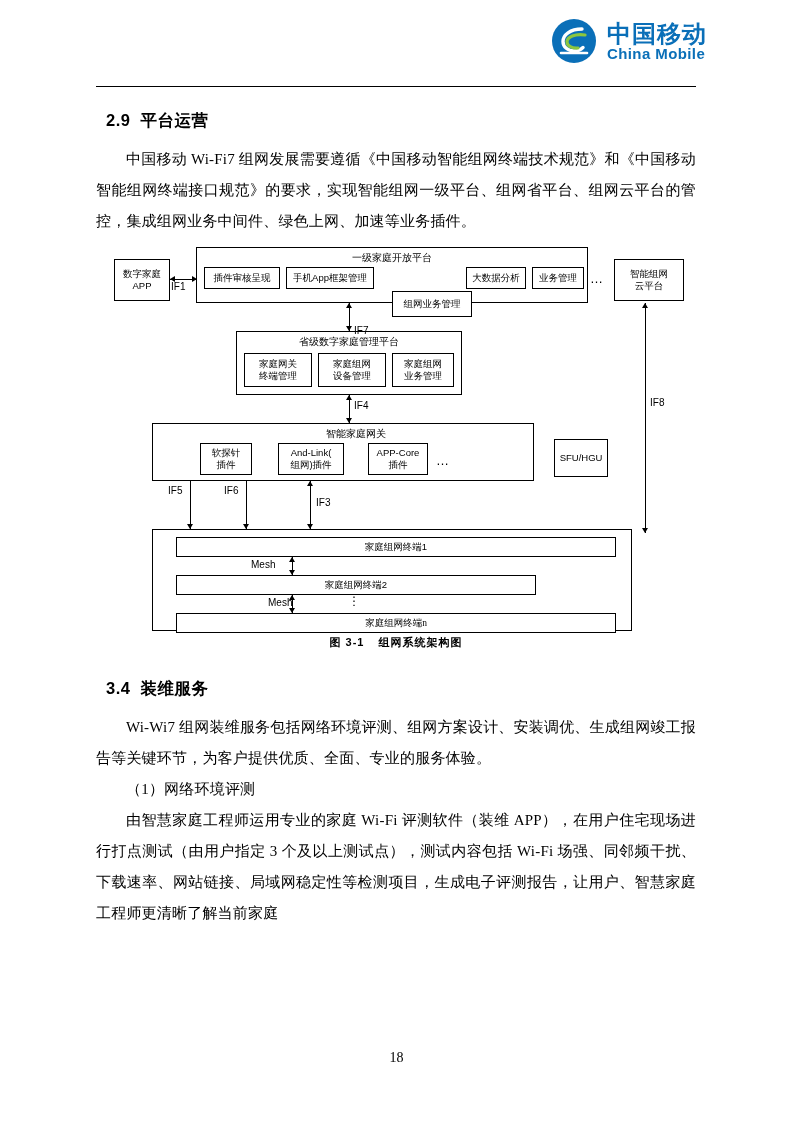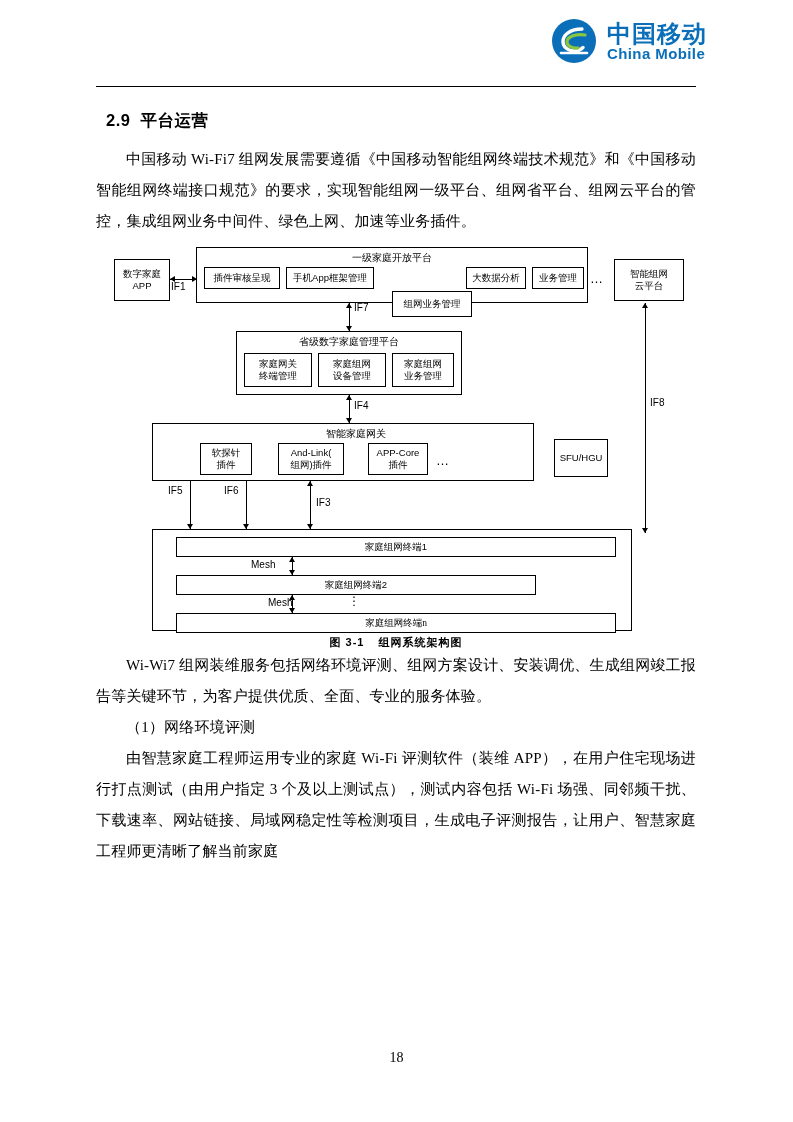--- a/index.html
+++ b/index.html
@@ -217,21 +217,21 @@
       <div class="box" style="left:148px; top:108px; width:68px; height:34px; white-space:pre-line;">家庭网关
 终端管理</div>
       <div class="box" style="left:222px; top:108px; width:68px; height:34px; white-space:pre-line;">家庭组网
 设备管理</div>
       <div class="box" style="left:296px; top:108px; width:62px; height:34px; white-space:pre-line;">家庭组网
 业务管理</div>
 
       <div class="ln vln" style="left:253px; top:58px; height:28px;"></div>
       <div class="arrow-up" style="left:249.5px; top:58px;"></div>
       <div class="arrow-dn" style="left:249.5px; top:81px;"></div>
-      <div class="lbl" style="left:258px; top:57px;">IF7</div>
+      <div class="lbl" style="left:258px; top:80px;">IF7</div>
 
       <div class="ln vln" style="left:549px; top:58px; height:230px;"></div>
       <div class="arrow-up" style="left:545.5px; top:58px;"></div>
       <div class="arrow-dn" style="left:545.5px; top:283px;"></div>
       <div class="lbl" style="left:554px; top:152px;">IF8</div>
 
       <div class="ln vln" style="left:253px; top:150px; height:28px;"></div>
       <div class="arrow-up" style="left:249.5px; top:150px;"></div>
       <div class="arrow-dn" style="left:249.5px; top:173px;"></div>
       <div class="lbl" style="left:258px; top:155px;">IF4</div>
@@ -276,20 +276,23 @@
       <div class="arrow-dn" style="left:192.5px; top:363px;"></div>
       <div class="lbl" style="left:172px; top:352px;">Mesh</div>
       <div class="lbl" style="left:252px; top:350px; font-size:12px;">⋮</div>
 
     </div>
 
     <div class="fig-caption">
       <span class="cap-no">图 3-1</span><span>组网系统架构图</span>
     </div>
 
+    <h2 class="sec" style="margin-top:28px;">
+      <span class="num">3.4</span><span>装维服务</span>
+    </h2>
     <p class="body">Wi-Wi7 组网装维服务包括网络环境评测、组网方案设计、安装调优、生成组网竣工报告等关键环节，为客户提供优质、全面、专业的服务体验。</p>
     <p class="body">（1）网络环境评测</p>
     <p class="body">由智慧家庭工程师运用专业的家庭 Wi-Fi 评测软件（装维 APP），在用户住宅现场进行打点测试（由用户指定 3 个及以上测试点），测试内容包括 Wi-Fi 场强、同邻频干扰、下载速率、网站链接、局域网稳定性等检测项目，生成电子评测报告，让用户、智慧家庭工程师更清晰了解当前家庭</p>
 
   </div>
 
   <div class="footer">
     <span>18</span>
   </div>
 

